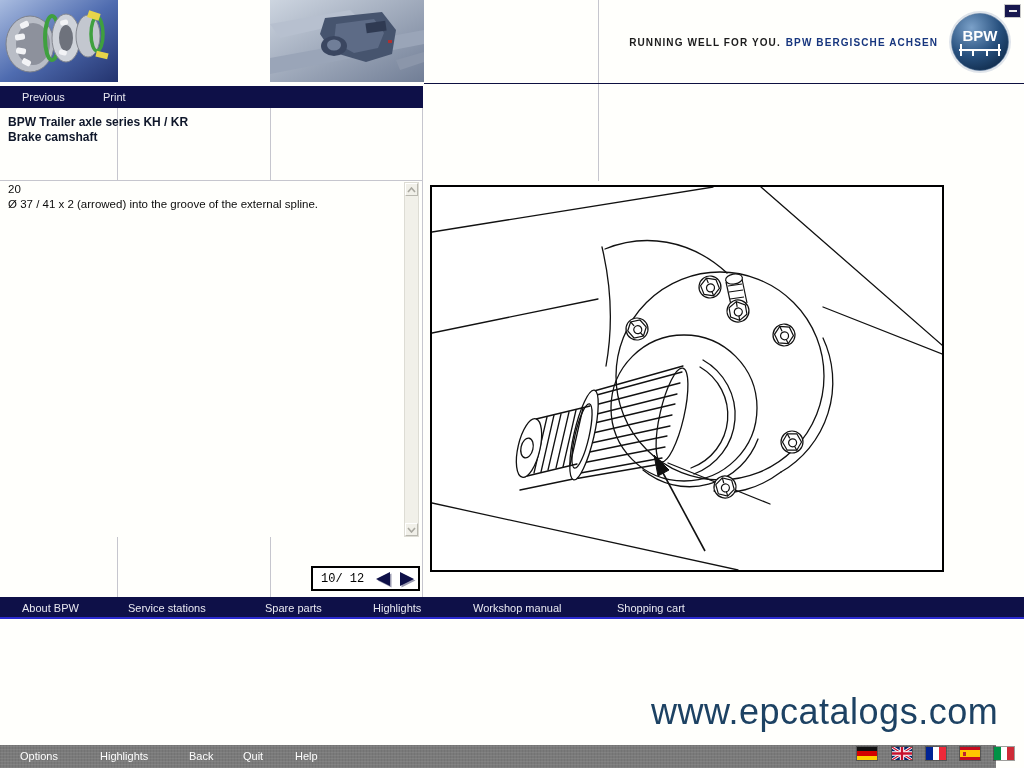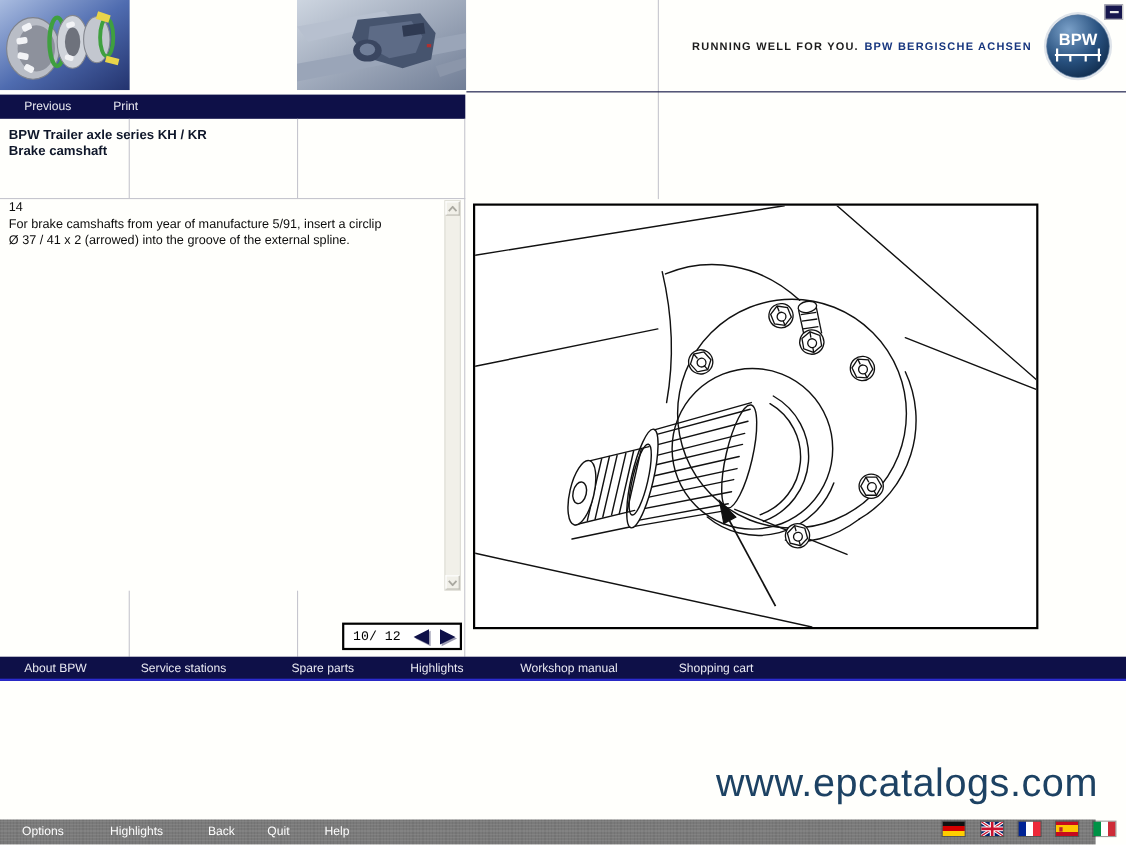--- a/index.html
+++ b/index.html
@@ -170,22 +170,21 @@
   <div class="v-line" style="left:117px; top:108px; height:72px;"></div>
   <div class="v-line" style="left:270px; top:108px; height:72px;"></div>
   <div class="v-line" style="left:422px; top:108px; height:489px;"></div>
   <div class="h-line-gray" style="left:0; top:180px; width:423px;"></div>
 
   <div class="doc-title">
     <div>BPW Trailer axle series KH / KR</div>
     <div>Brake camshaft</div>
   </div>
   <div class="doc-body">
-    <div>14</div>
-    <div>For brake camshafts from year of manufacture 5/91, insert a circlip</div>
+    <div>20</div>
     <div>Ø 37 / 41 x 2 (arrowed) into the groove of the external spline.</div>
   </div>
 
   <div class="scrollbar">
     <div class="sb-btn up">
       <svg width="9" height="6">
           <polyline points="1,5 4.5,1 8,5" stroke="#a9a8a0" fill="none" stroke-width="1.6"></polyline>
         </svg>
     </div>
     <div class="sb-btn down">

